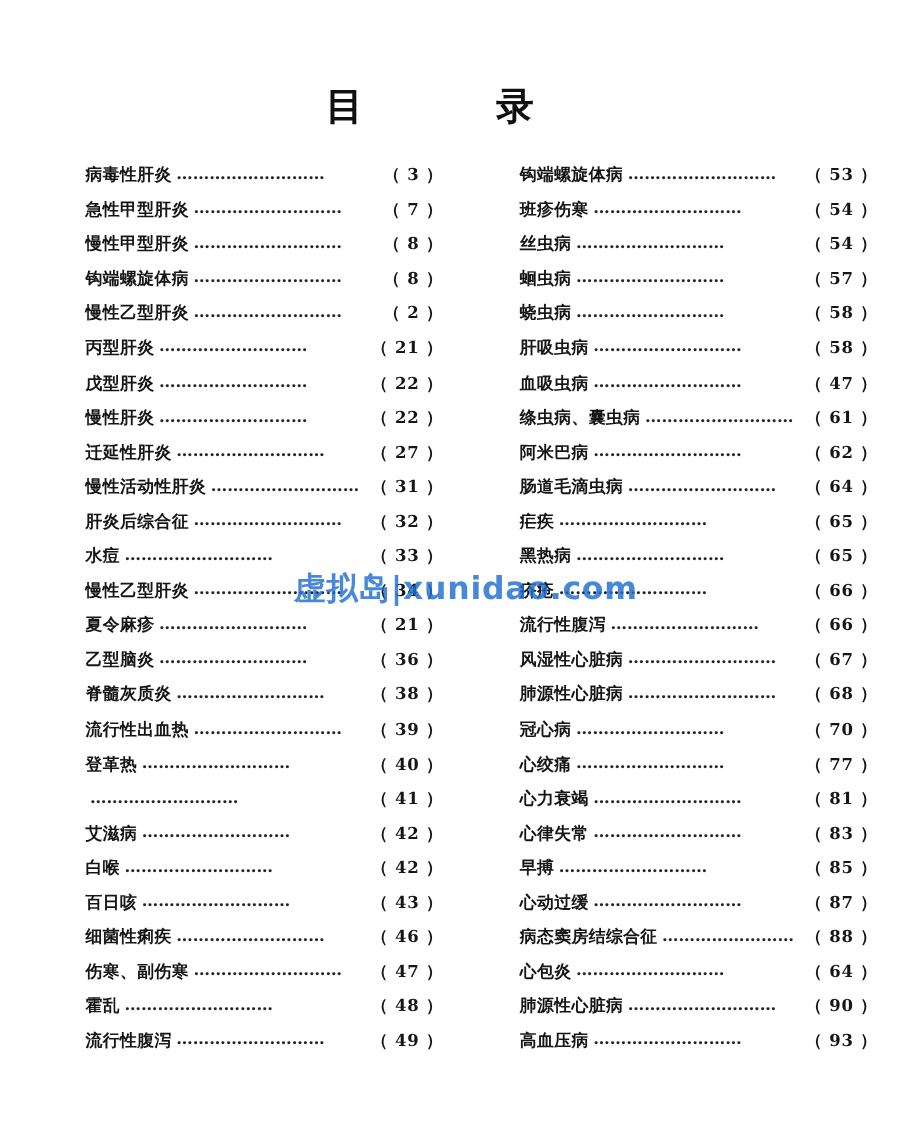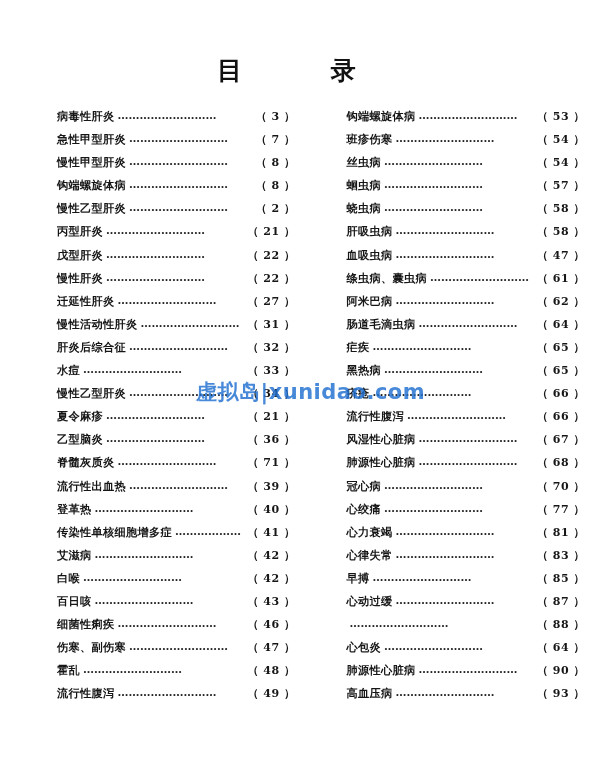--- a/index.html
+++ b/index.html
@@ -175,34 +175,33 @@
           <span class="page-num">（ 21 ）</span>
         </div>
         <div class="toc-entry">
           <span class="entry-label">乙型脑炎</span>
           <span class="dots">………………………</span>
           <span class="page-num">（ 36 ）</span>
         </div>
         <div class="toc-entry">
           <span class="entry-label">脊髓灰质炎</span>
           <span class="dots">………………………</span>
-          <span class="page-num">（ 71 ）</span>
+          <span class="page-num">（ 38 ）</span>
         </div>
         <div class="toc-entry">
           <span class="entry-label">流行性出血热</span>
           <span class="dots">………………………</span>
           <span class="page-num">（ 39 ）</span>
         </div>
         <div class="toc-entry">
           <span class="entry-label">登革热</span>
           <span class="dots">………………………</span>
           <span class="page-num">（ 40 ）</span>
         </div>
         <div class="toc-entry">
-          <span class="entry-label">传染性单核细胞增多症</span>
           <span class="dots">………………………</span>
           <span class="page-num">（ 41 ）</span>
         </div>
         <div class="toc-entry">
           <span class="entry-label">艾滋病</span>
           <span class="dots">………………………</span>
           <span class="page-num">（ 42 ）</span>
         </div>
         <div class="toc-entry">
           <span class="entry-label">白喉</span>
@@ -340,20 +339,21 @@
           <span class="entry-label">早搏</span>
           <span class="dots">………………………</span>
           <span class="page-num">（ 85 ）</span>
         </div>
         <div class="toc-entry">
           <span class="entry-label">心动过缓</span>
           <span class="dots">………………………</span>
           <span class="page-num">（ 87 ）</span>
         </div>
         <div class="toc-entry">
+          <span class="entry-label">病态窦房结综合征</span>
           <span class="dots">………………………</span>
           <span class="page-num">（ 88 ）</span>
         </div>
         <div class="toc-entry">
           <span class="entry-label">心包炎</span>
           <span class="dots">………………………</span>
           <span class="page-num">（ 64 ）</span>
         </div>
         <div class="toc-entry">
           <span class="entry-label">肺源性心脏病</span>

